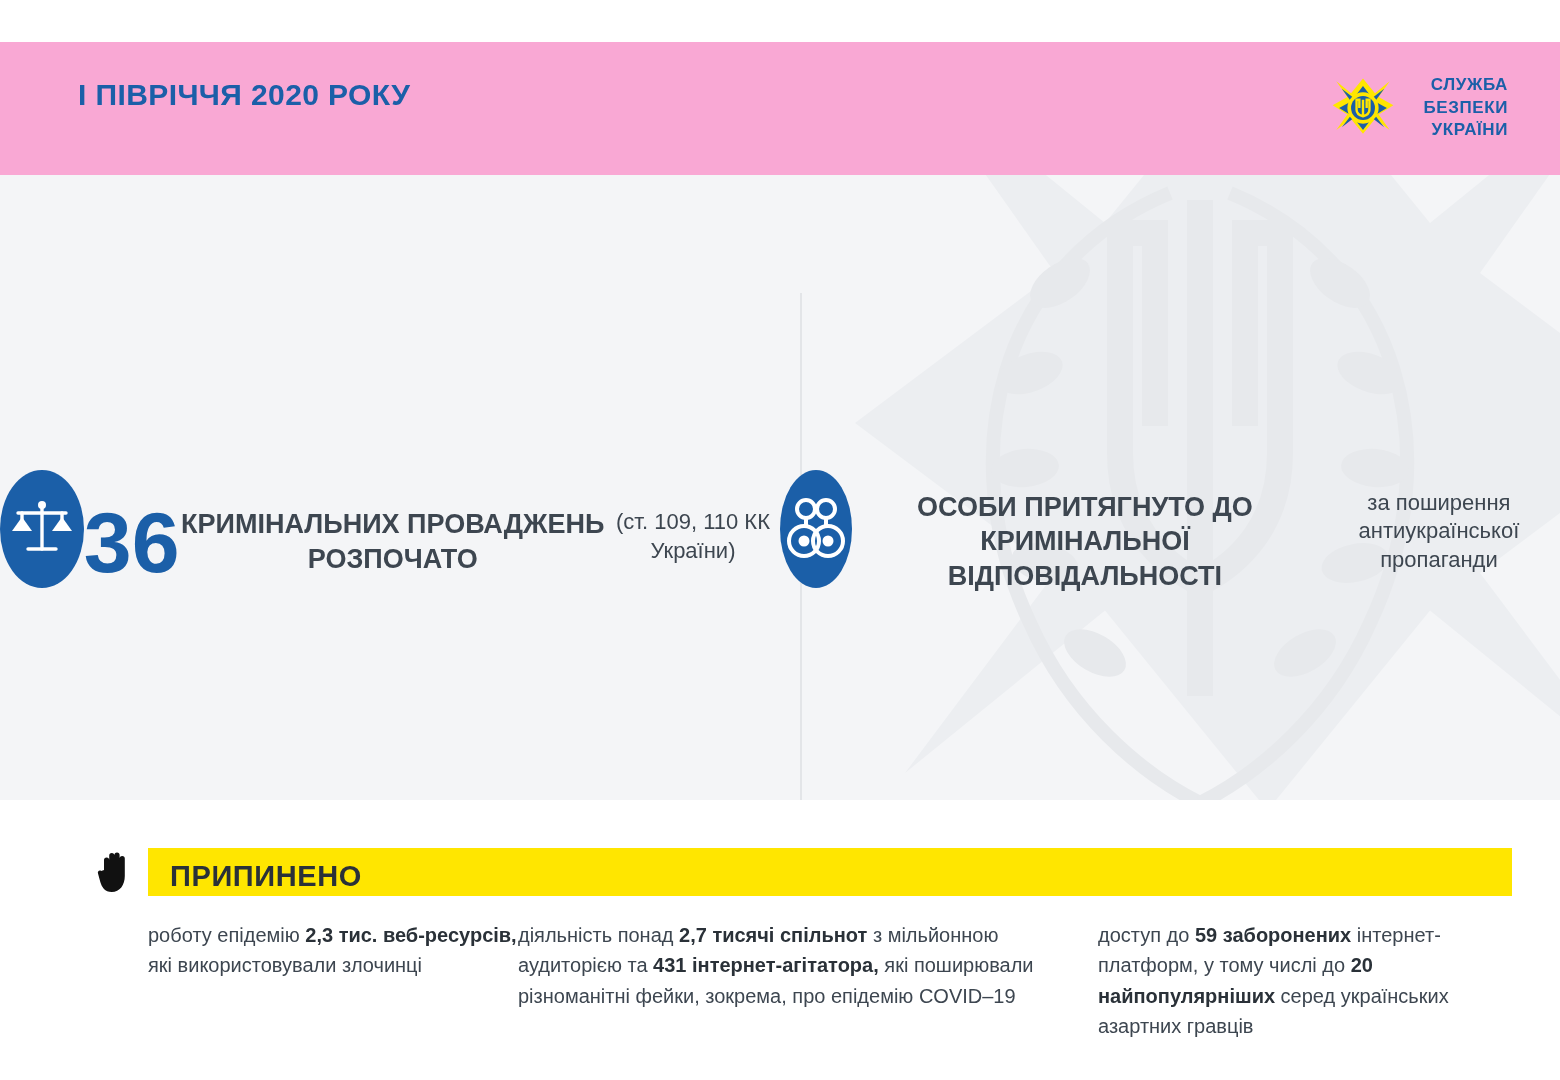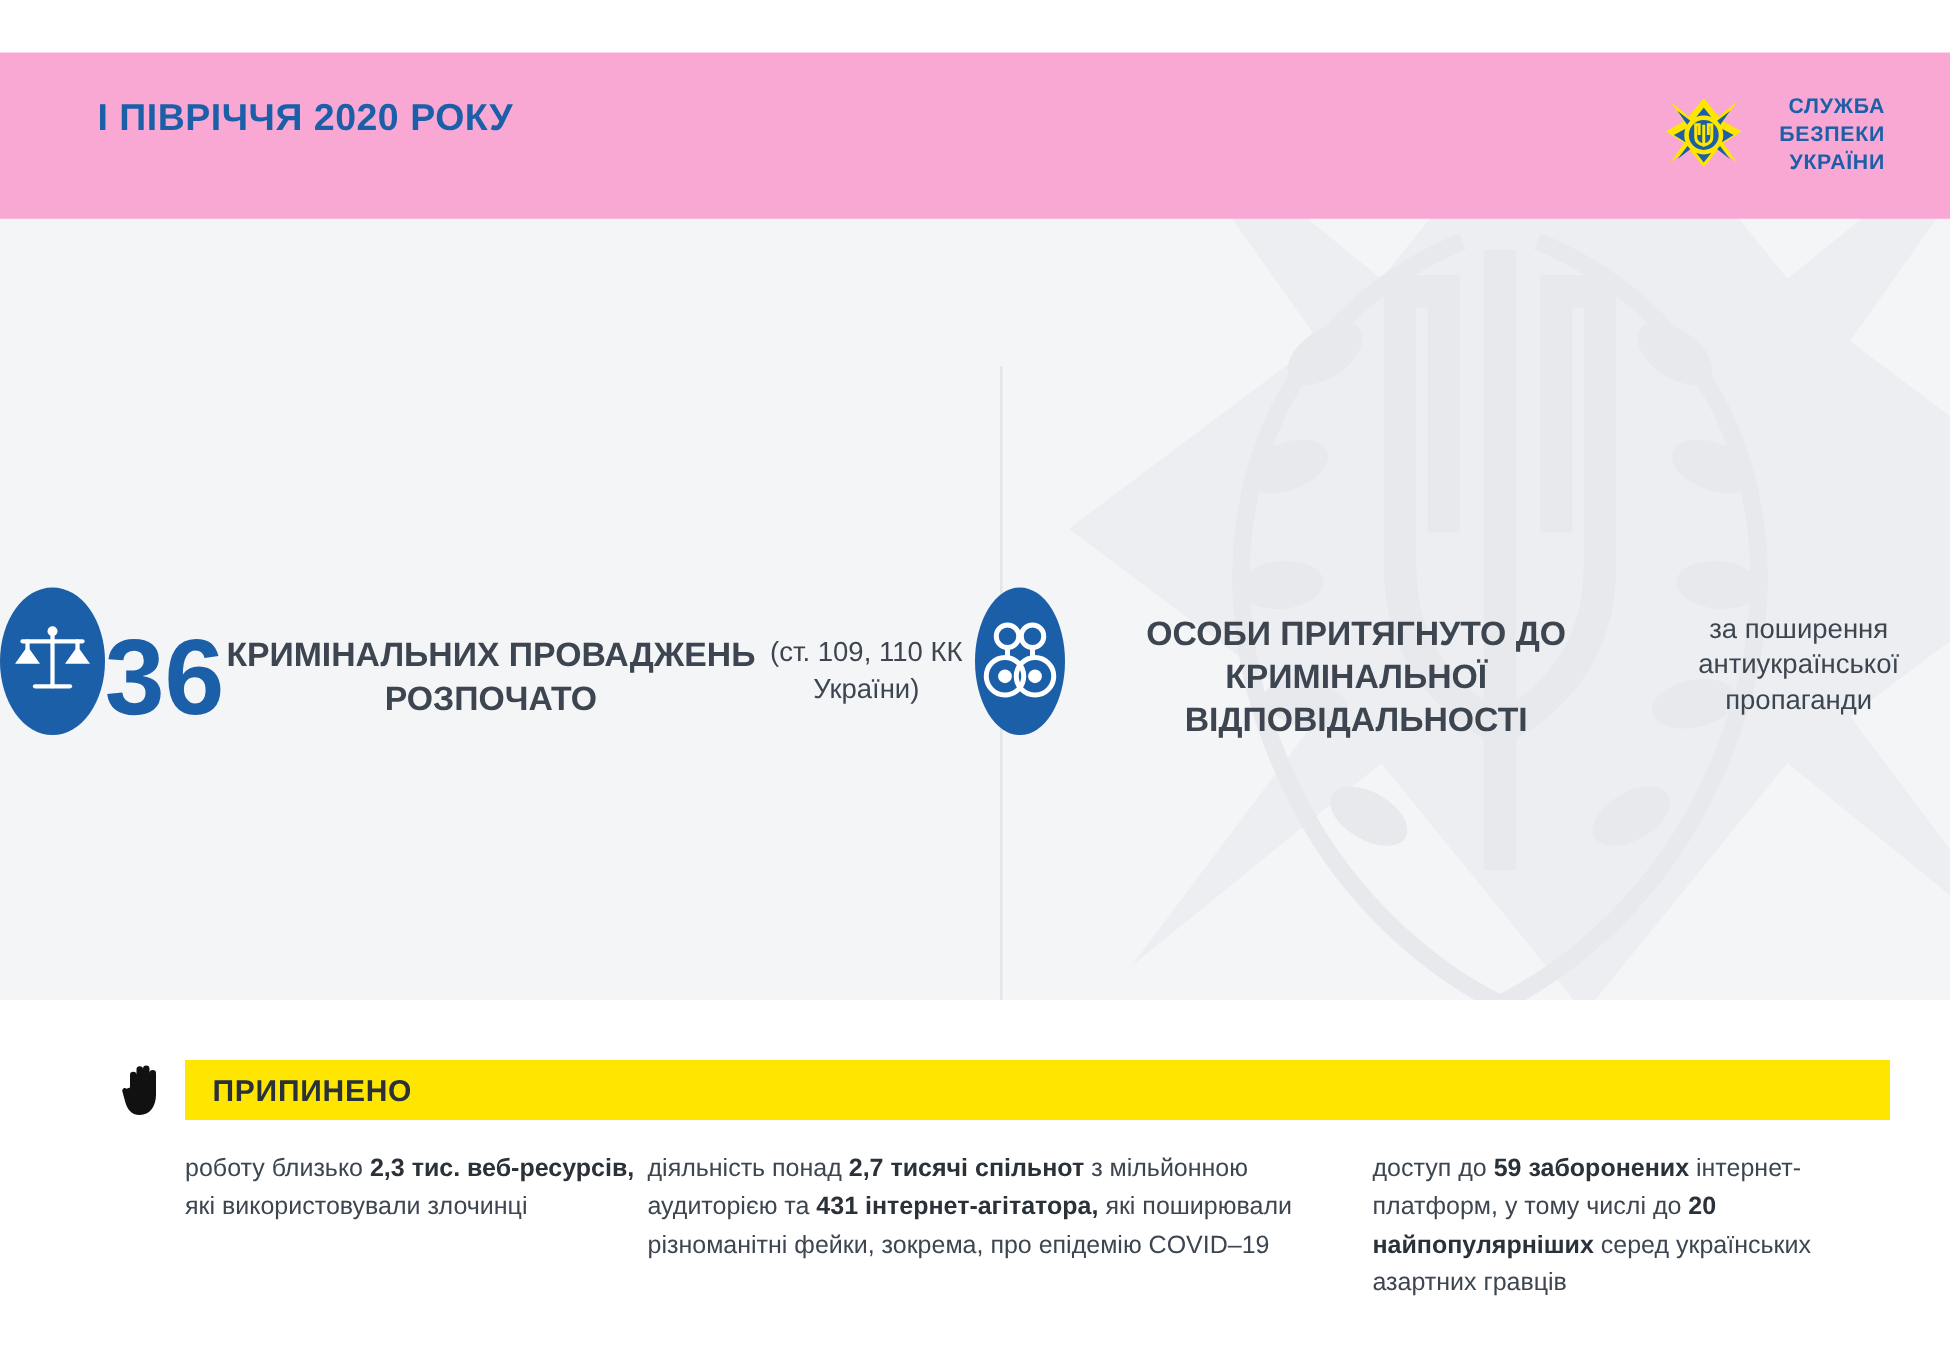--- a/index.html
+++ b/index.html
@@ -169,21 +169,21 @@
     left: 148px;
     top: 48px;
     width: 1364px;
     height: 48px;
     background: #ffe600;
   }
   .yellow-bar span {
     position: absolute;
     left: 22px;
     top: 12px;
-    font-size: 24px;
+    font-size: 29px;
     font-weight: bold;
     color: #2a3138;
     letter-spacing: 0.6px;
   }
   .cols {
     position: absolute;
     top: 120px;
     left: 148px;
     width: 1364px;
     display: flex;
@@ -299,17 +299,17 @@
   <div class="hand-icon">
     <svg viewBox="0 0 40 44" width="40" height="44">
       <path d="M8 20 V10 a2.6 2.6 0 0 1 5.2 0 V5.5 a2.6 2.6 0 0 1 5.2 0 V5 a2.6 2.6 0 0 1 5.2 0 V8.5
                a2.6 2.6 0 0 1 5.2 0 V26 c0 9-5 16-13 16 -7 0-10-5-11.5-10 L2 23.5 c-0.8-2 1.4-4 3.2-2.6 Z" fill="#111111"></path>
     </svg>
   </div>
   <div class="yellow-bar">
     <span>ПРИПИНЕНО</span>
   </div>
   <div class="cols">
-    <div class="col col-1"><span>роботу близько </span><b>2,3 тис. веб-ресурсів,</b><span> які використовували злочинці</span></div>
+    <div class="col col-1"><span>роботу епідемію </span><b>2,3 тис. веб-ресурсів,</b><span> які використовували злочинці</span></div>
     <div class="col col-2"><span>діяльність понад </span><b>2,7 тисячі спільнот</b><span> з  мільйонною аудиторією та </span><b>431 інтернет-агітатора,</b><span> які поширювали різноманітні фейки, зокрема, про епідемію COVID–19</span></div>
     <div class="col col-3"><span>доступ до </span><b>59 заборонених</b><span> інтернет-платформ, у тому числі до </span><b>20 найпопулярніших</b><span> серед українських азартних гравців</span></div>
   </div>
 </div>
 
 </body></html>

